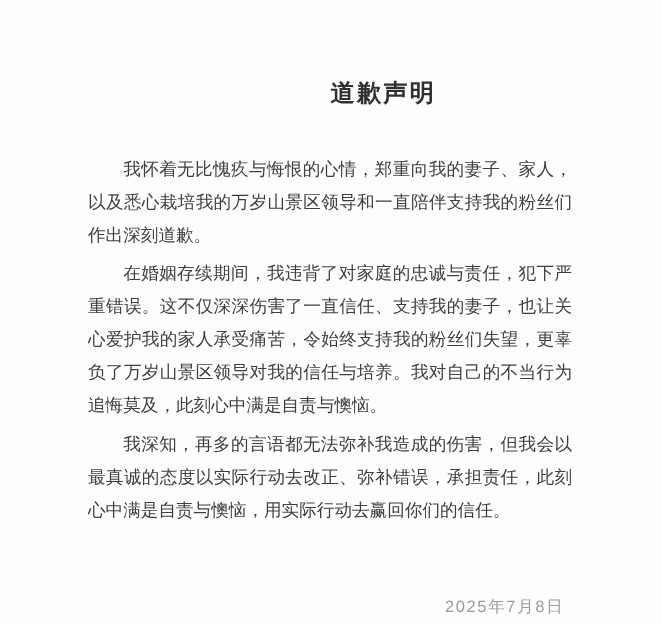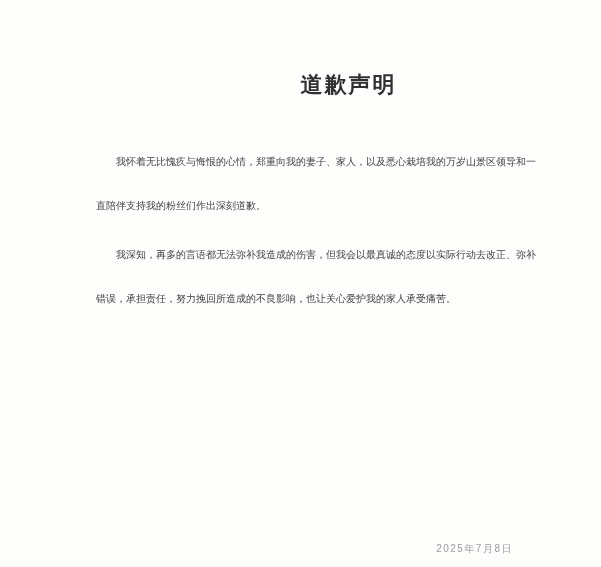--- a/index.html
+++ b/index.html
@@ -33,57 +33,58 @@
     text-align: center;
     font-size: 22px;
     letter-spacing: 2px;
     font-weight: 600;
     color: var(--title);
     margin: 0;
     padding-left: 48px;
   }
   .content {
     position: absolute;
-    left: 96px;
+    left: 80px;
     top: 140px;
     width: 440px;
-    font-size: 10px;
-    line-height: 44px;
+    font-size: 16px;
+    line-height: 30px;
     color: var(--text);
     text-align: justify;
     text-justify: inter-ideograph;
   }
   .content p {
     margin: 0 0 5px 0;
     text-indent: 2em;
   }
   .sign-line {
     position: absolute;
     top: 508px;
     right: 69px;
     font-size: 13.5px;
     letter-spacing: 1px;
     color: var(--text);
   }
   .date-line {
     position: absolute;
     top: 542px;
     right: 88px;
-    font-size: 10px;
+    font-size: 15px;
     letter-spacing: 1.5px;
     color: var(--date);
     margin-left: 16px;
   }
 </style>
 </head>
 <body>
 
 <div class="page">
   <h1 class="doc-title">道歉声明</h1>
 
   <div class="content">
     <p>我怀着无比愧疚与悔恨的心情，郑重向我的妻子、家人，以及悉心栽培我的万岁山景区领导和一直陪伴支持我的粉丝们作出深刻道歉。</p>
-    <p>我深知，再多的言语都无法弥补我造成的伤害，但我会以最真诚的态度以实际行动去改正、弥补错误，承担责任，努力挽回所造成的不良影响，也让关心爱护我的家人承受痛苦。</p>
+    <p>在婚姻存续期间，我违背了对家庭的忠诚与责任，犯下严重错误。这不仅深深伤害了一直信任、支持我的妻子，也让关心爱护我的家人承受痛苦，令始终支持我的粉丝们失望，更辜负了万岁山景区领导对我的信任与培养。我对自己的不当行为追悔莫及，此刻心中满是自责与懊恼。</p>
+    <p>我深知，再多的言语都无法弥补我造成的伤害，但我会以最真诚的态度以实际行动去改正、弥补错误，承担责任，此刻心中满是自责与懊恼，用实际行动去赢回你们的信任。</p>
   </div>
 
 
   <div class="date-line">2025年7月8日</div>
 </div>
 
 </body></html>

